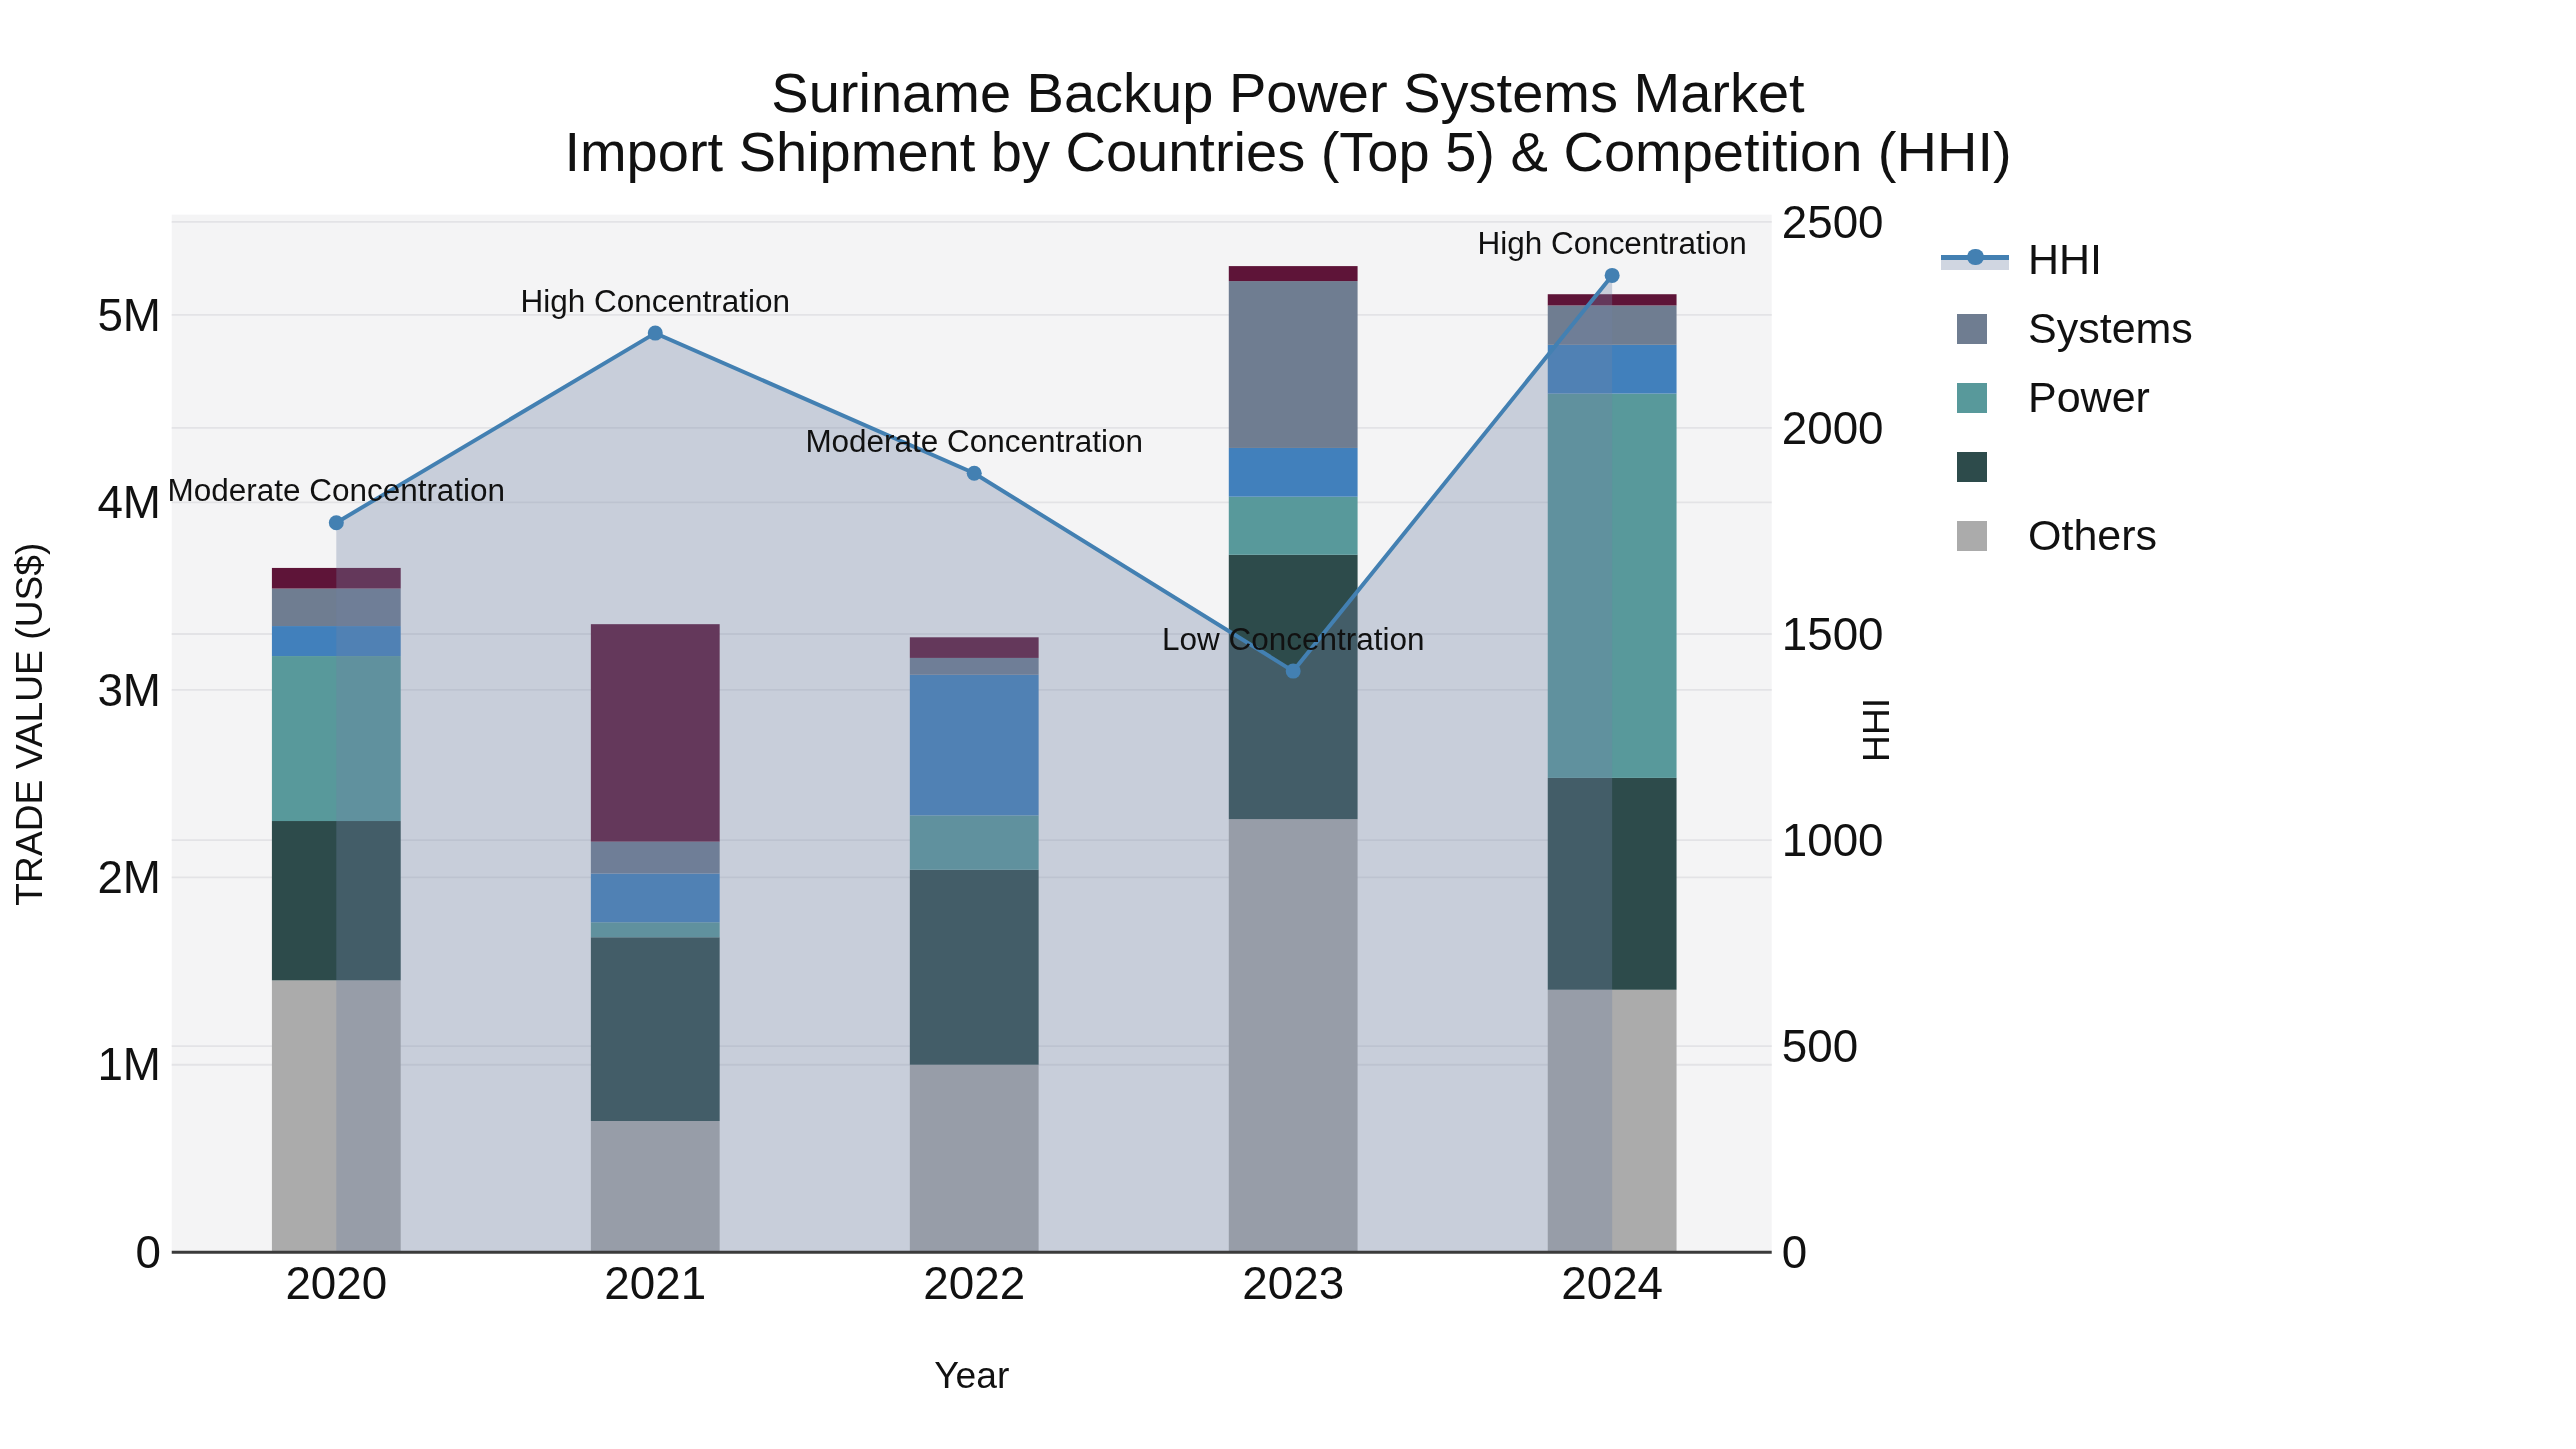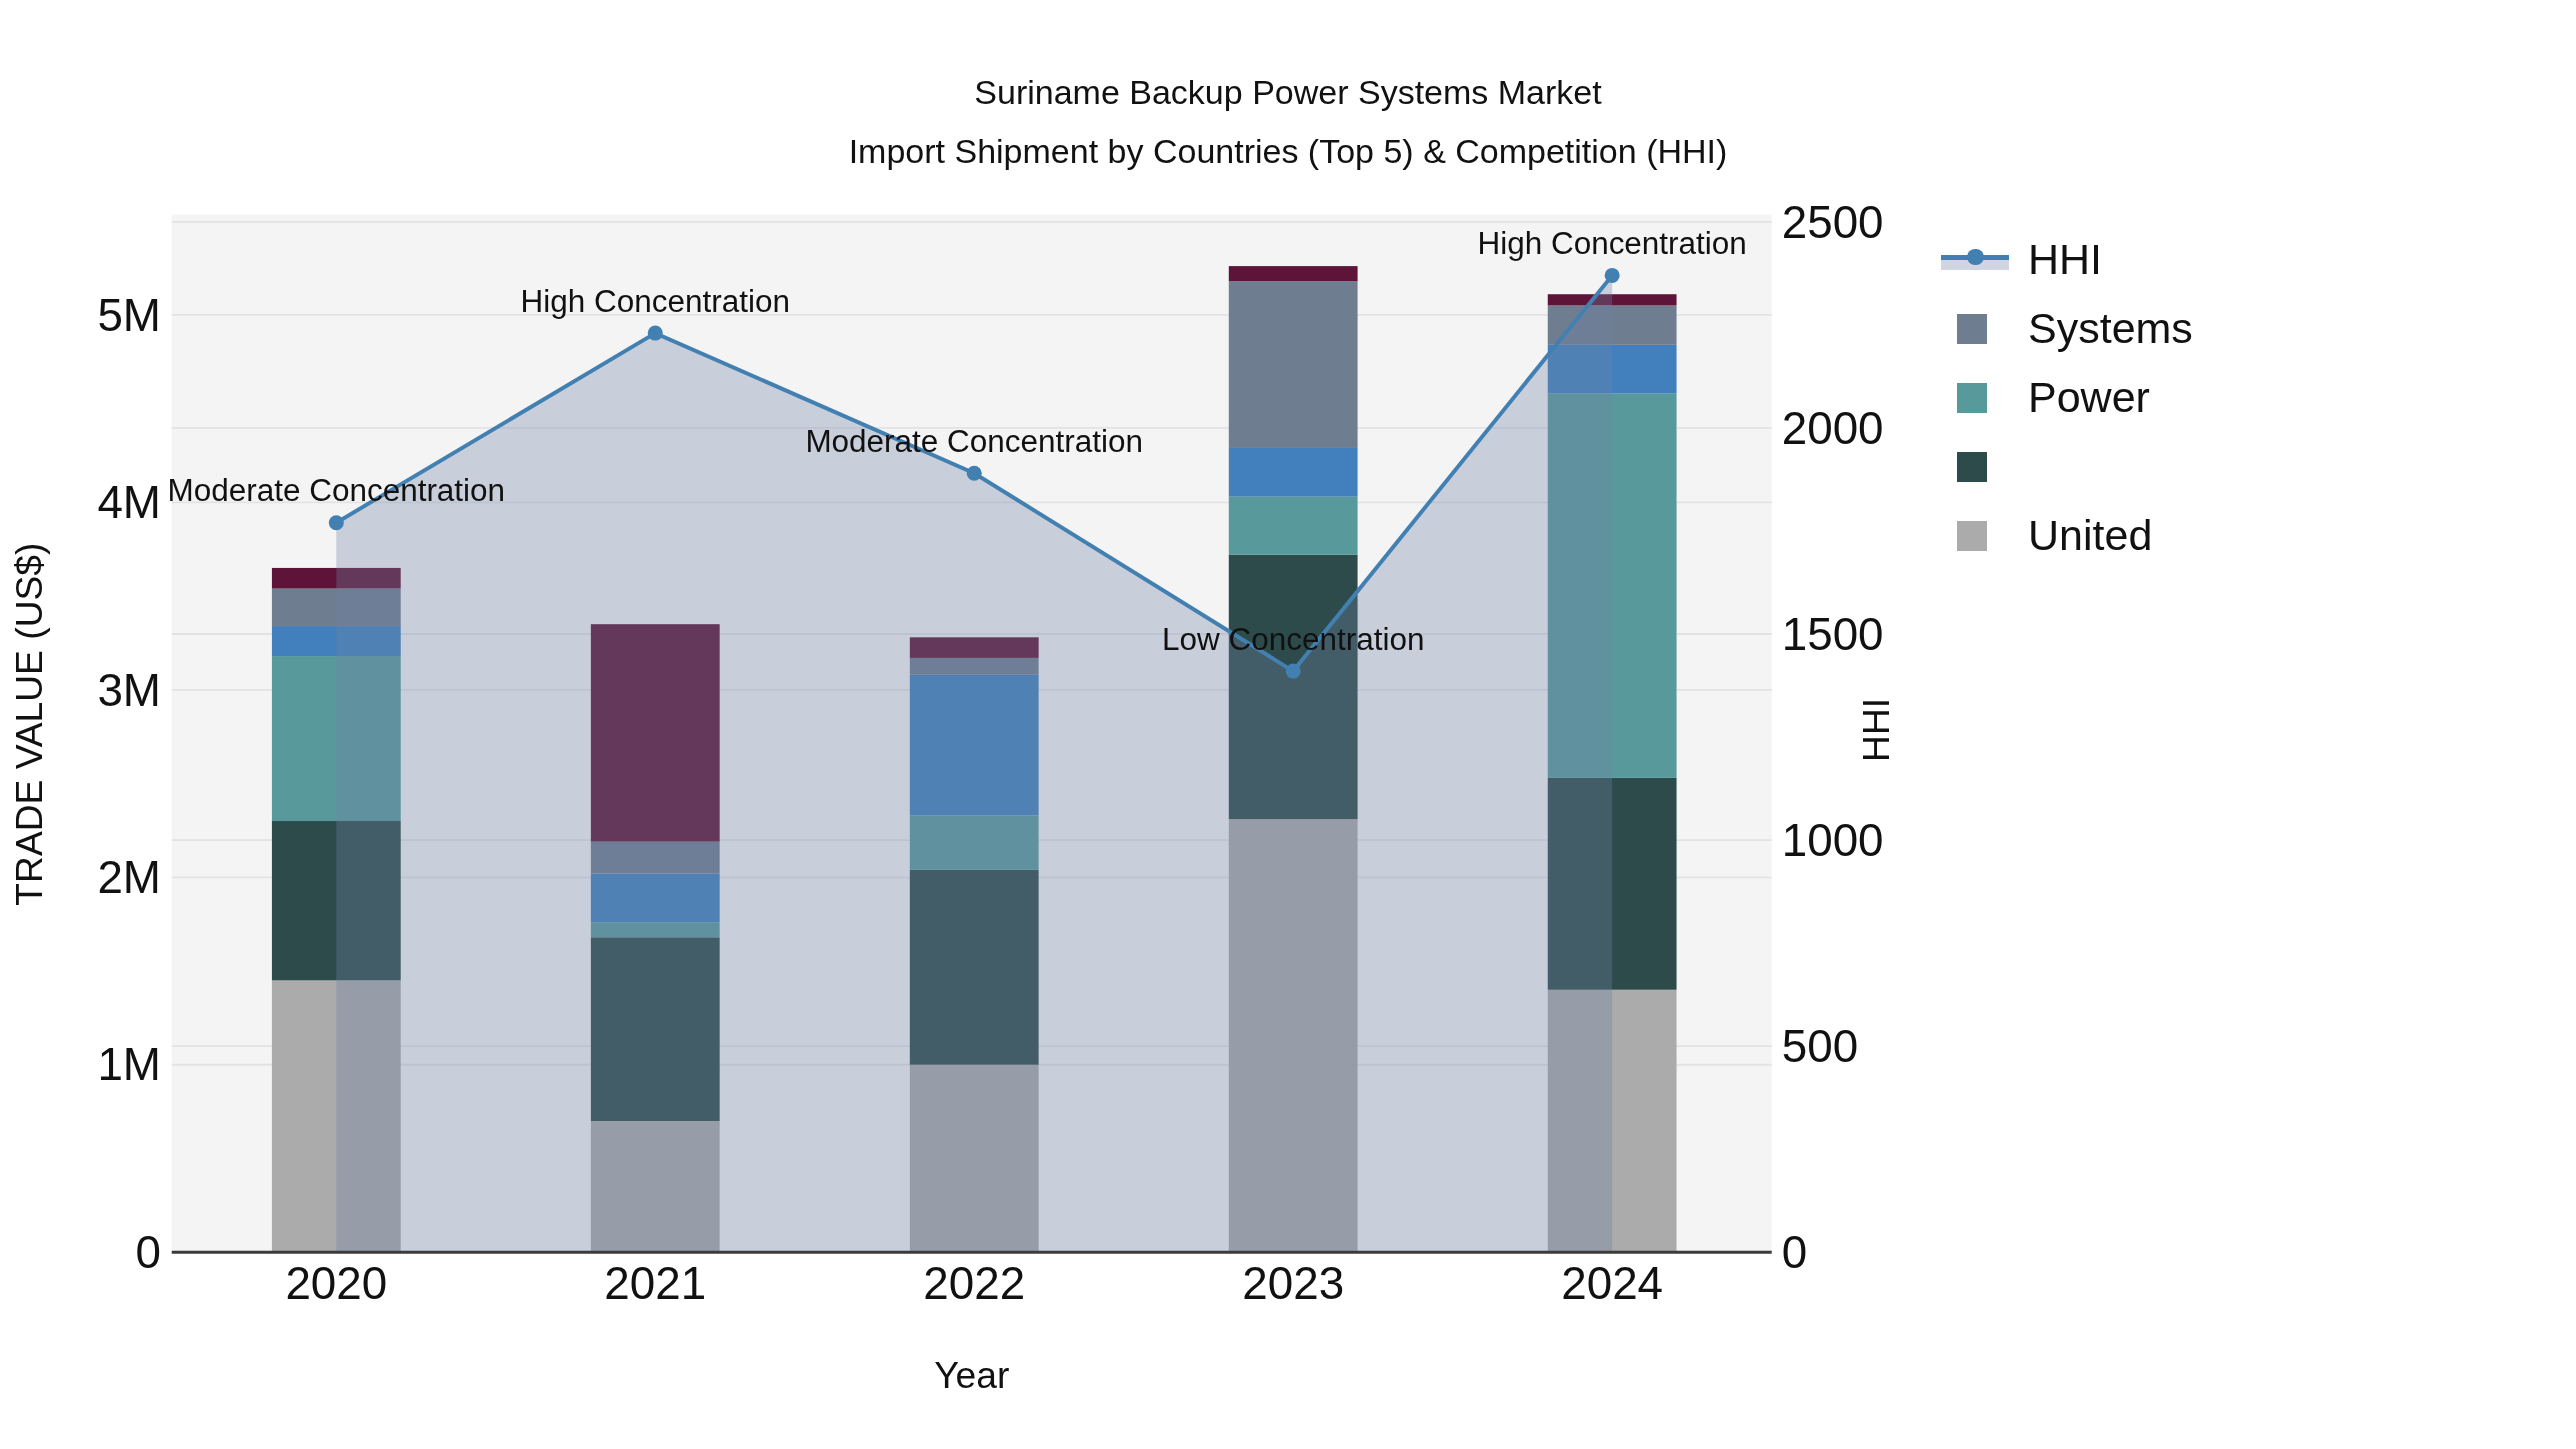--- a/index.html
+++ b/index.html
@@ -1,21 +1,21 @@
 <!DOCTYPE html>
 <html style="font-size:11.4px"><head>
 <meta charset="utf-8">
 <style>
   html,body{margin:0;padding:0;background:#ffffff;}
   body{width:2576px;height:1449px;position:relative;overflow:hidden;
        font-family:"Liberation Sans", sans-serif;color:#1a1a1a;}
   #fig{position:absolute;left:0;top:0;width:2576px;height:1449px;}
   #chart-svg{position:absolute;left:0;top:0;}
   .title-block{position:absolute;left:0;top:63px;width:2576px;text-align:center;
-               font-size:34px;line-height:59px;color:#111111;}
+               font-size:56px;line-height:59px;color:#111111;}
   .legend{position:absolute;left:1934px;top:225px;}
   .legend-item{display:flex;align-items:center;height:69px;}
   .legend-icon{width:84px;display:flex;align-items:center;justify-content:flex-start;}
   .legend-swatch{width:30px;height:30px;margin-left:23px;}
   .legend-hhi{position:relative;width:68px;height:24px;margin-left:7.2px;}
   .legend-hhi .band{position:absolute;left:0;top:8.6px;width:68px;height:14.3px;background:#d0d6e1;}
   .legend-hhi .line{position:absolute;left:0;top:7.2px;width:68px;height:5px;background:#4380b2;}
   .legend-hhi .dot{position:absolute;left:26px;top:1.4px;width:16.5px;height:16.5px;border-radius:50%;background:#4380b2;}
   .legend-label{font-size:43px;color:#111111;margin-left:10px;white-space:nowrap;}
 </style>
@@ -130,17 +130,17 @@
       </div>
       <div class="legend-item">
         <div class="legend-icon">
           <div class="legend-swatch" style="background: rgb(45, 75, 75);"></div>
         </div>
       </div>
       <div class="legend-item">
         <div class="legend-icon">
           <div class="legend-swatch" style="background: rgb(171, 171, 171);"></div>
         </div>
-        <span class="legend-label">United</span>
+        <span class="legend-label">Others</span>
       </div>
     </div>
 </div>
 
 
 </body></html>

